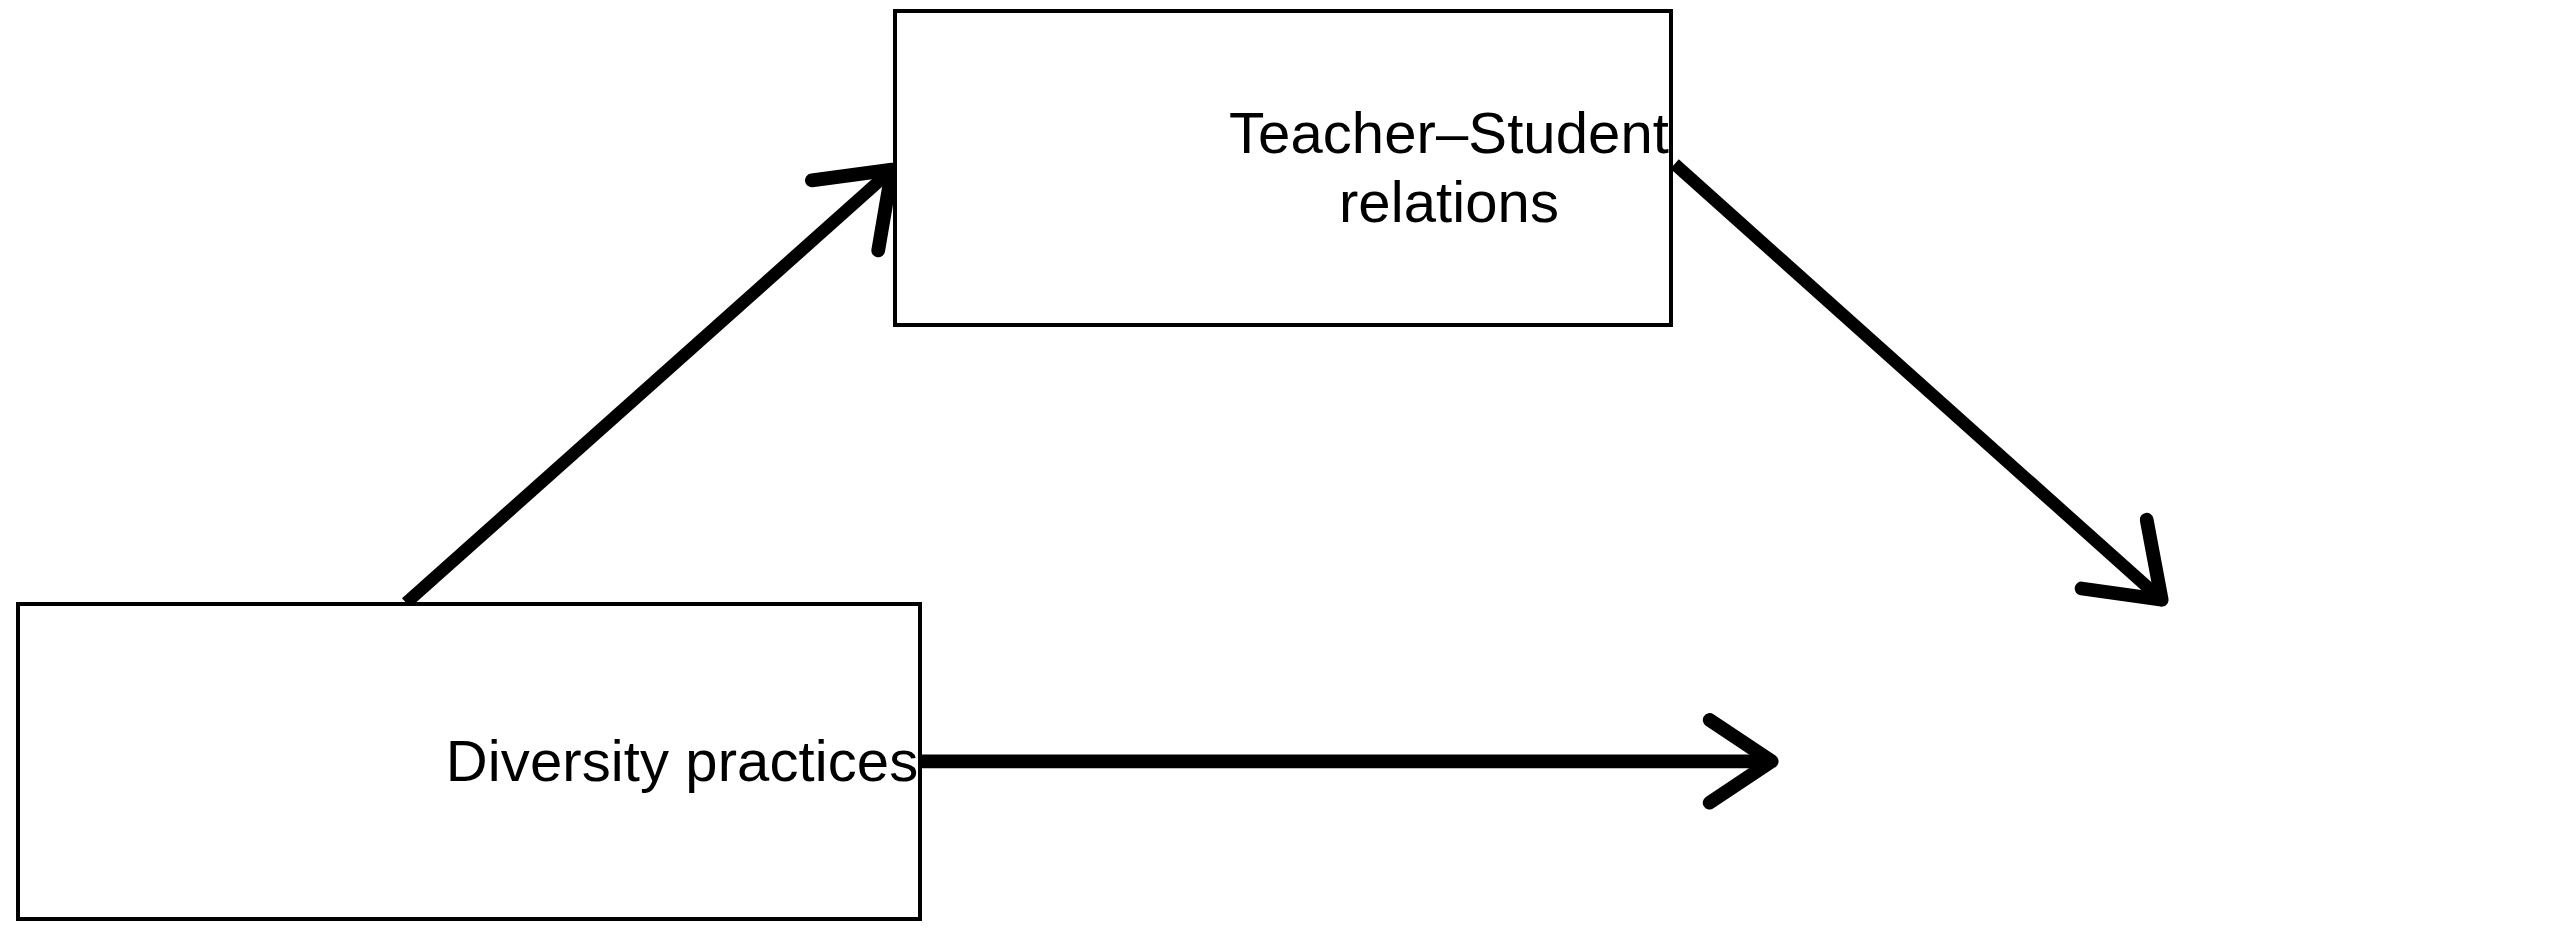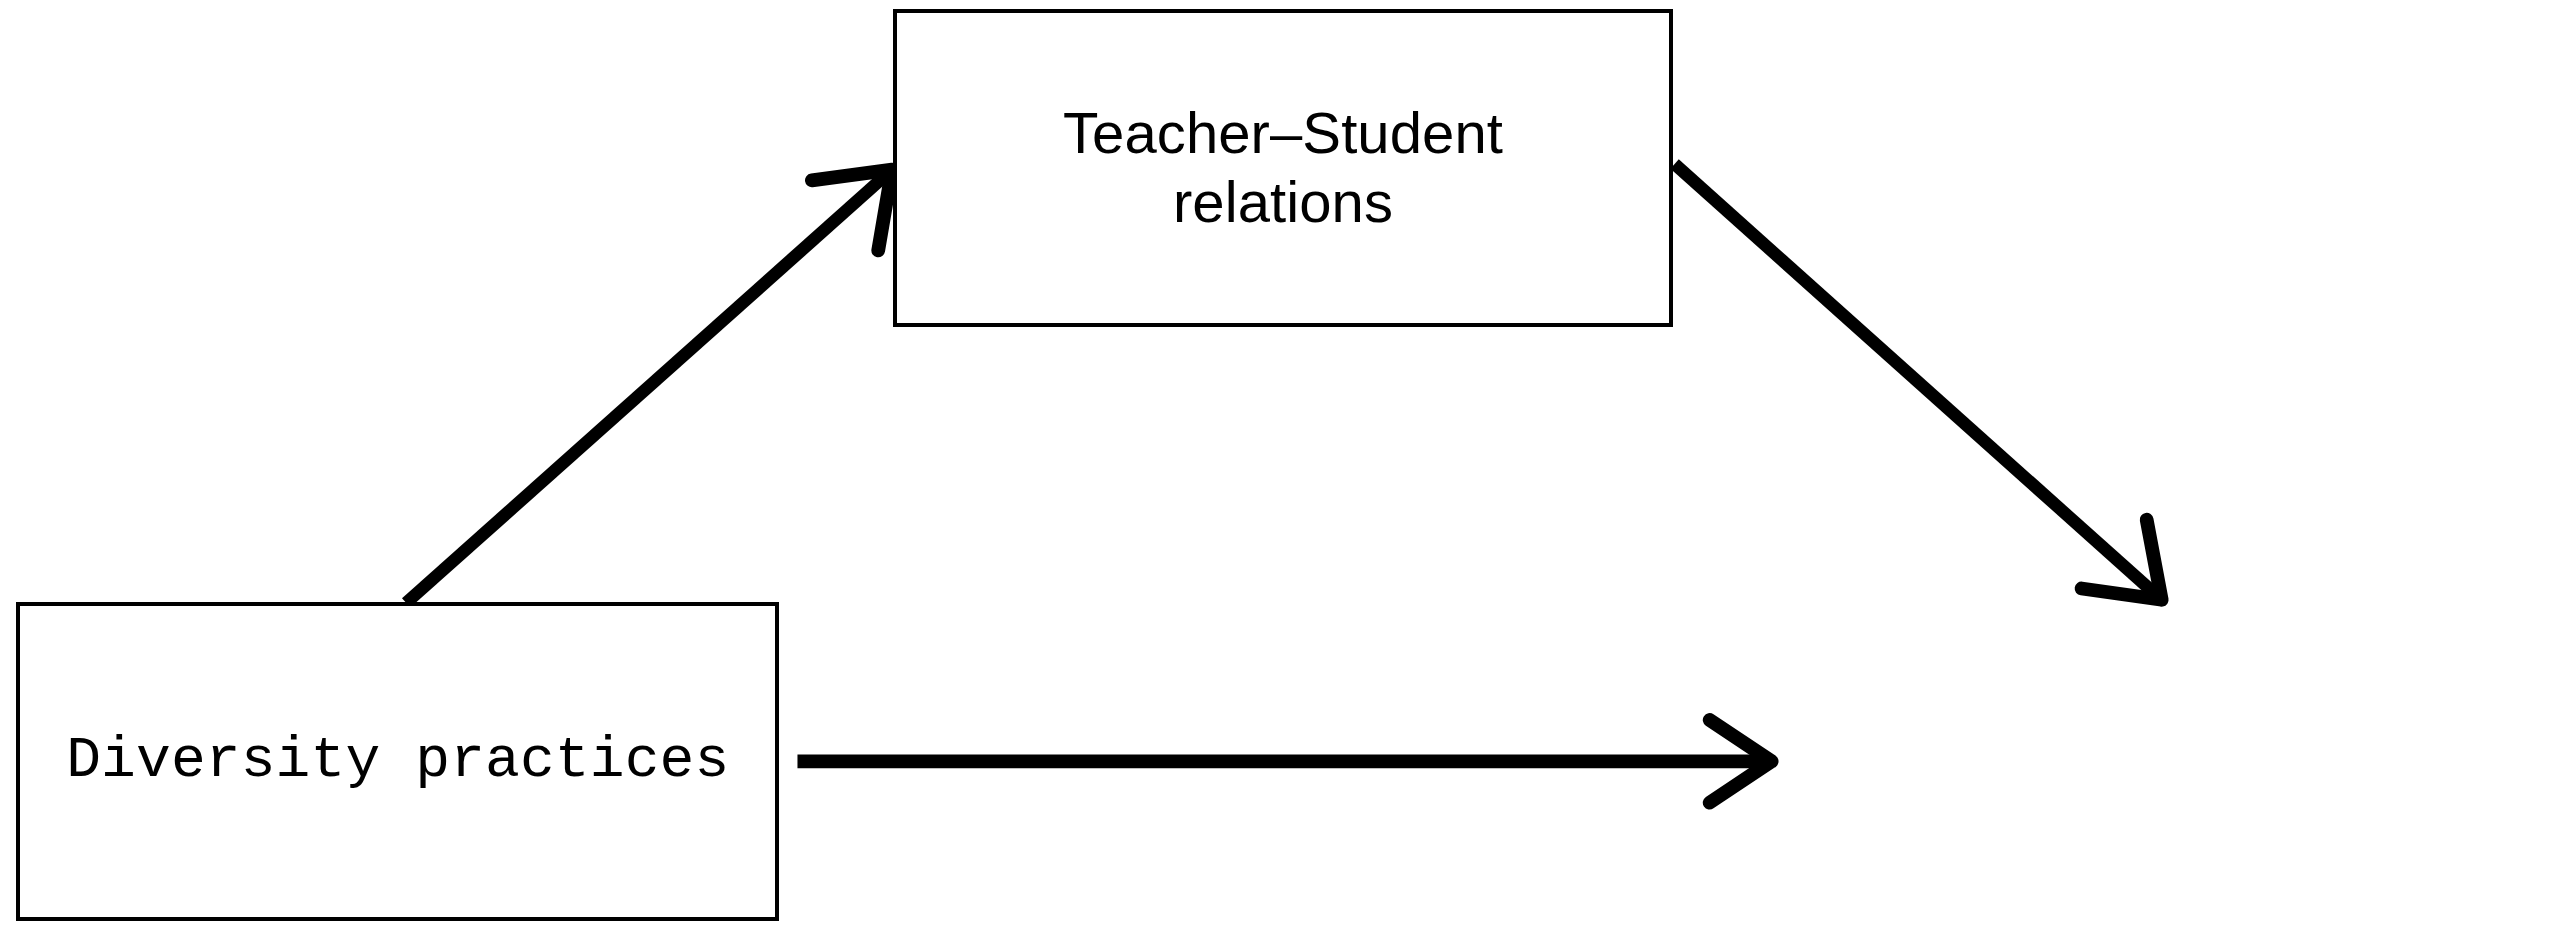--- a/index.html
+++ b/index.html
@@ -15,43 +15,42 @@
     overflow: hidden;
     font-family: "Liberation Sans", sans-serif;
   }
   .node-box {
     position: absolute;
     box-sizing: border-box;
     background: #ffffff;
     border: 4.4px solid #000000;
     display: flex;
     align-items: center;
-    justify-content: center;
+    justify-content: flex-end;
     text-align: center;
   }
   .node-label {
     color: #000000;
     font-size: 58px;
     line-height: 1.18;
     font-weight: 400;
     letter-spacing: 0.1px;
     white-space: pre-line;
   }
   #box-mediator {
     left: 893px;
     top: 8.8px;
     width: 780px;
     height: 318px;
   }
   #box-predictor {
     left: 16.3px;
     top: 602px;
-    width: 763px;
+    width: 906px;
     height: 319px;
-    font-family: Liberation Mono, monospace;
   }
   #box-outcome {
     left: 1773px;
     top: 602px;
     width: 781px;
     height: 319px;
   }
   #arrow-layer {
     position: absolute;
     left: 0;

